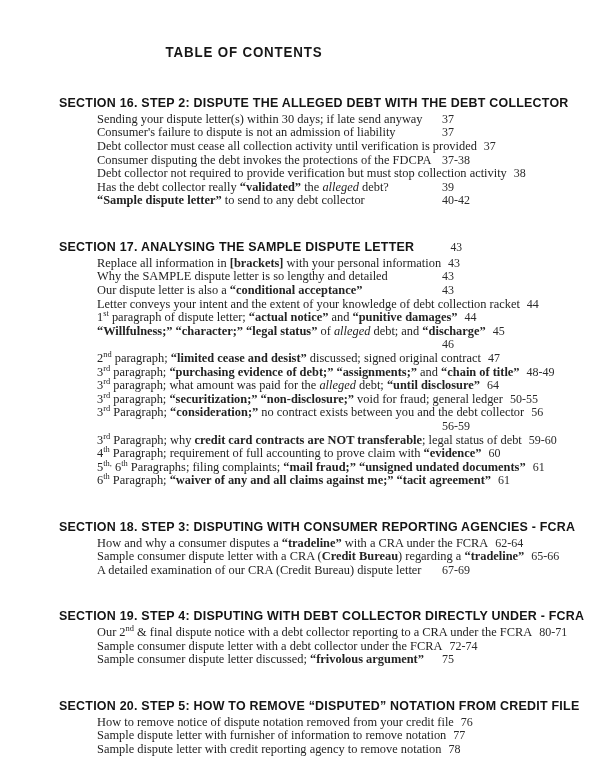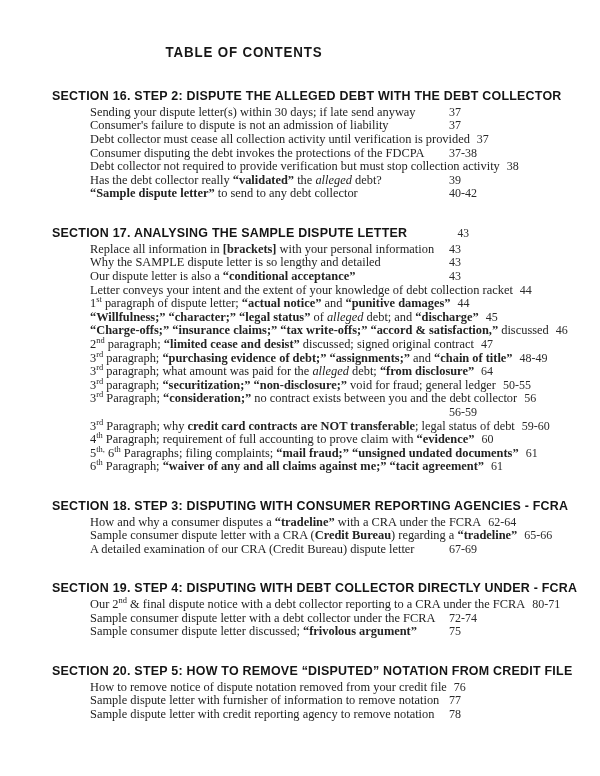--- a/index.html
+++ b/index.html
@@ -28,21 +28,21 @@
     font-weight: bold;
     font-size: 14.5px;
     letter-spacing: 0.9px;
     color: #171717;
     margin: 0;
     padding-top: 44px;
     transform: scaleX(0.92);
     transform-origin: center;
   }
   .section {
-    margin: 5px;
+    margin: 12px;
     padding: 0;
   }
   .section-gap-16 { padding-top: 23px; }
   .section-gap    { padding-top: 19px; }
 
   .sec-head-row {
     display: flex;
     align-items: baseline;
     padding-left: 47px;
     padding-right: 14px;
@@ -169,33 +169,32 @@
           </div>
           <div class="entry">
             <span class="txt">1<sup>st</sup> paragraph of dispute letter; <b>“actual notice”</b> and <b>“punitive damages”</b></span>
             <span class="pg">44</span>
           </div>
           <div class="entry">
             <span class="txt"><b>“Willfulness;” “character;” “legal status”</b> of <i>alleged</i> debt; and <b>“discharge”</b></span>
             <span class="pg">45</span>
           </div>
           <div class="entry">
-            <span class="txt"><b>“Charge-offs;” “insurance claims;” “tax write-offs;” “accord &amp; satisfaction,”</b> discussed</span>
             <span class="pg">46</span>
           </div>
           <div class="entry">
             <span class="txt">2<sup>nd</sup> paragraph; <b>“limited cease and desist”</b> discussed; signed original contract</span>
             <span class="pg">47</span>
           </div>
           <div class="entry">
             <span class="txt">3<sup>rd</sup> paragraph; <b>“purchasing evidence of debt;” “assignments;”</b> and <b>“chain of title”</b></span>
             <span class="pg">48-49</span>
           </div>
           <div class="entry">
-            <span class="txt">3<sup>rd</sup> paragraph; what amount was paid for the <i>alleged</i> debt; <b>“from disclosure”</b></span>
+            <span class="txt">3<sup>rd</sup> paragraph; what amount was paid for the <i>alleged</i> debt; <b>“until disclosure”</b></span>
             <span class="pg">64</span>
           </div>
           <div class="entry">
             <span class="txt">3<sup>rd</sup> paragraph; <b>“securitization;” “non-disclosure;”</b> void for fraud; general ledger</span>
             <span class="pg">50-55</span>
           </div>
           <div class="entry">
             <span class="txt">3<sup>rd</sup> Paragraph; <b>“consideration;”</b> no contract exists between you and the debt collector</span>
             <span class="pg">56</span>
           </div>

